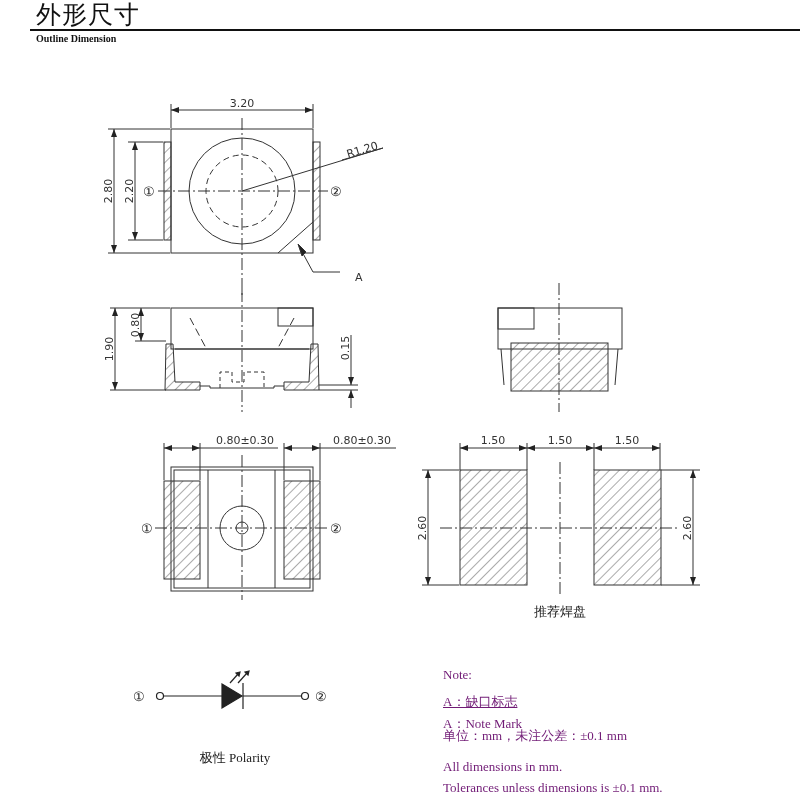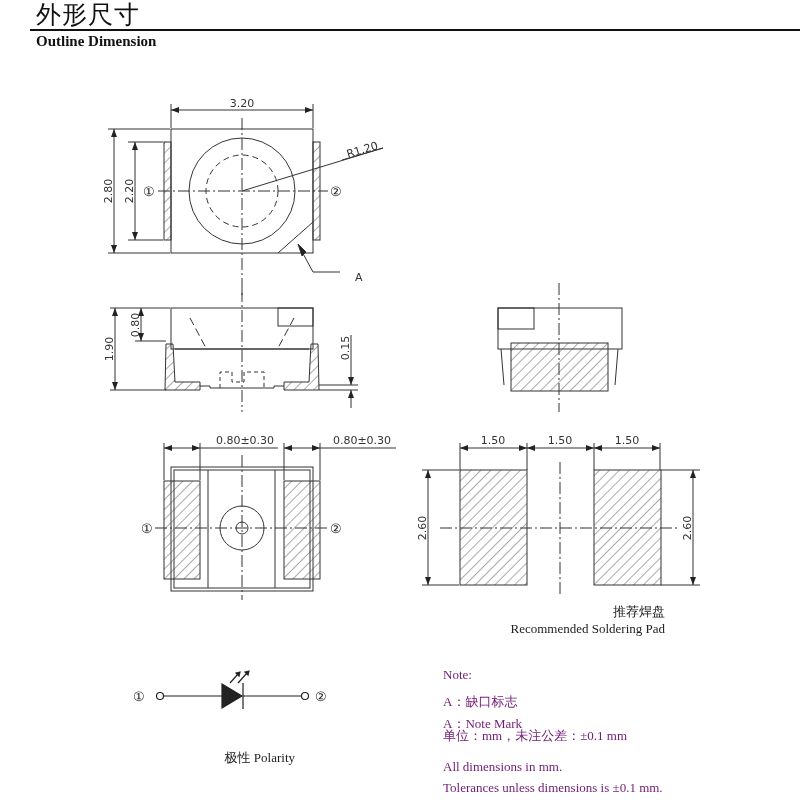--- a/index.html
+++ b/index.html
@@ -1,24 +1,24 @@
 <!DOCTYPE html>
 <html><head>
 <meta charset="utf-8">
 <style>
   html,body{margin:0;padding:0;background:#fff;}
   body{width:800px;height:800px;position:relative;overflow:hidden;font-family:"DejaVu Serif",serif;color:#111;}
   .title-cn{position:absolute;left:36px;top:-2px;font-size:25px;font-family:"DejaVu Sans",sans-serif;letter-spacing:1px;}
   .rule{position:absolute;left:30px;top:29px;width:770px;height:2px;background:#111;}
-  .title-en{position:absolute;left:36px;top:33px;font-size:15px;font-weight:bold;font-family:"Liberation Serif",serif;}
+  .title-en{position:absolute;left:36px;top:33px;font-size:10px;font-weight:bold;font-family:"Liberation Serif",serif;}
   svg{position:absolute;left:0;top:0;}
   .dim{font-family:"DejaVu Sans",sans-serif;font-size:11px;fill:#333;}
   .lbl{font-family:"Liberation Serif",serif;font-size:13px;fill:#222;}
   .note{position:absolute;left:443px;font-family:"Liberation Serif",serif;font-size:13px;color:#701a75;}
-  .cap{position:absolute;font-family:"Liberation Serif",serif;font-size:13px;color:#222;text-align:right;}
+  .cap{position:absolute;font-family:"Liberation Serif",serif;font-size:13px;color:#222;text-align:center;}
 </style>
 </head>
 <body>
 
 <div class="title-cn">外形尺寸</div>
 <div class="rule"></div>
 <div class="title-en">Outline Dimension</div>
 
 <svg width="800" height="800" viewBox="0 0 800 800">
   <defs>
@@ -168,23 +168,22 @@
     <line x1="238" y1="683" x2="247" y2="673"></line>
     <path d="M236,673 L240,672 L239,676 z" fill="#222"></path>
     <path d="M245,672 L249,671 L248,675 z" fill="#222"></path>
   </g>
   <text class="lbl" x="133" y="701" font-size="15">①</text>
   <text class="lbl" x="315" y="701" font-size="15">②</text>
 </svg>
 
 <div class="cap" style="left:455px;top:603px;width:210px;">
   <div>推荐焊盘</div>
-  <div>Recommended Soldering Pad</div>
 </div>
 
 <div class="cap" style="left:175px;top:749px;width:120px;">极性  Polarity</div>
 
 <div class="note" style="top:667px;">Note:</div>
-<div class="note" style="top:693px;">A：缺口标志</div>
+<div class="note" style="top:693px;text-decoration:underline;">A：缺口标志</div>
 <div class="note" style="top:715px;">A：Note Mark</div>
 <div class="note" style="top:727px;">单位：mm，未注公差：±0.1 mm</div>
 <div class="note" style="top:759px;">All dimensions in mm.</div>
 <div class="note" style="top:780px;">Tolerances unless dimensions is  ±0.1 mm.</div>
 
 </body></html>

